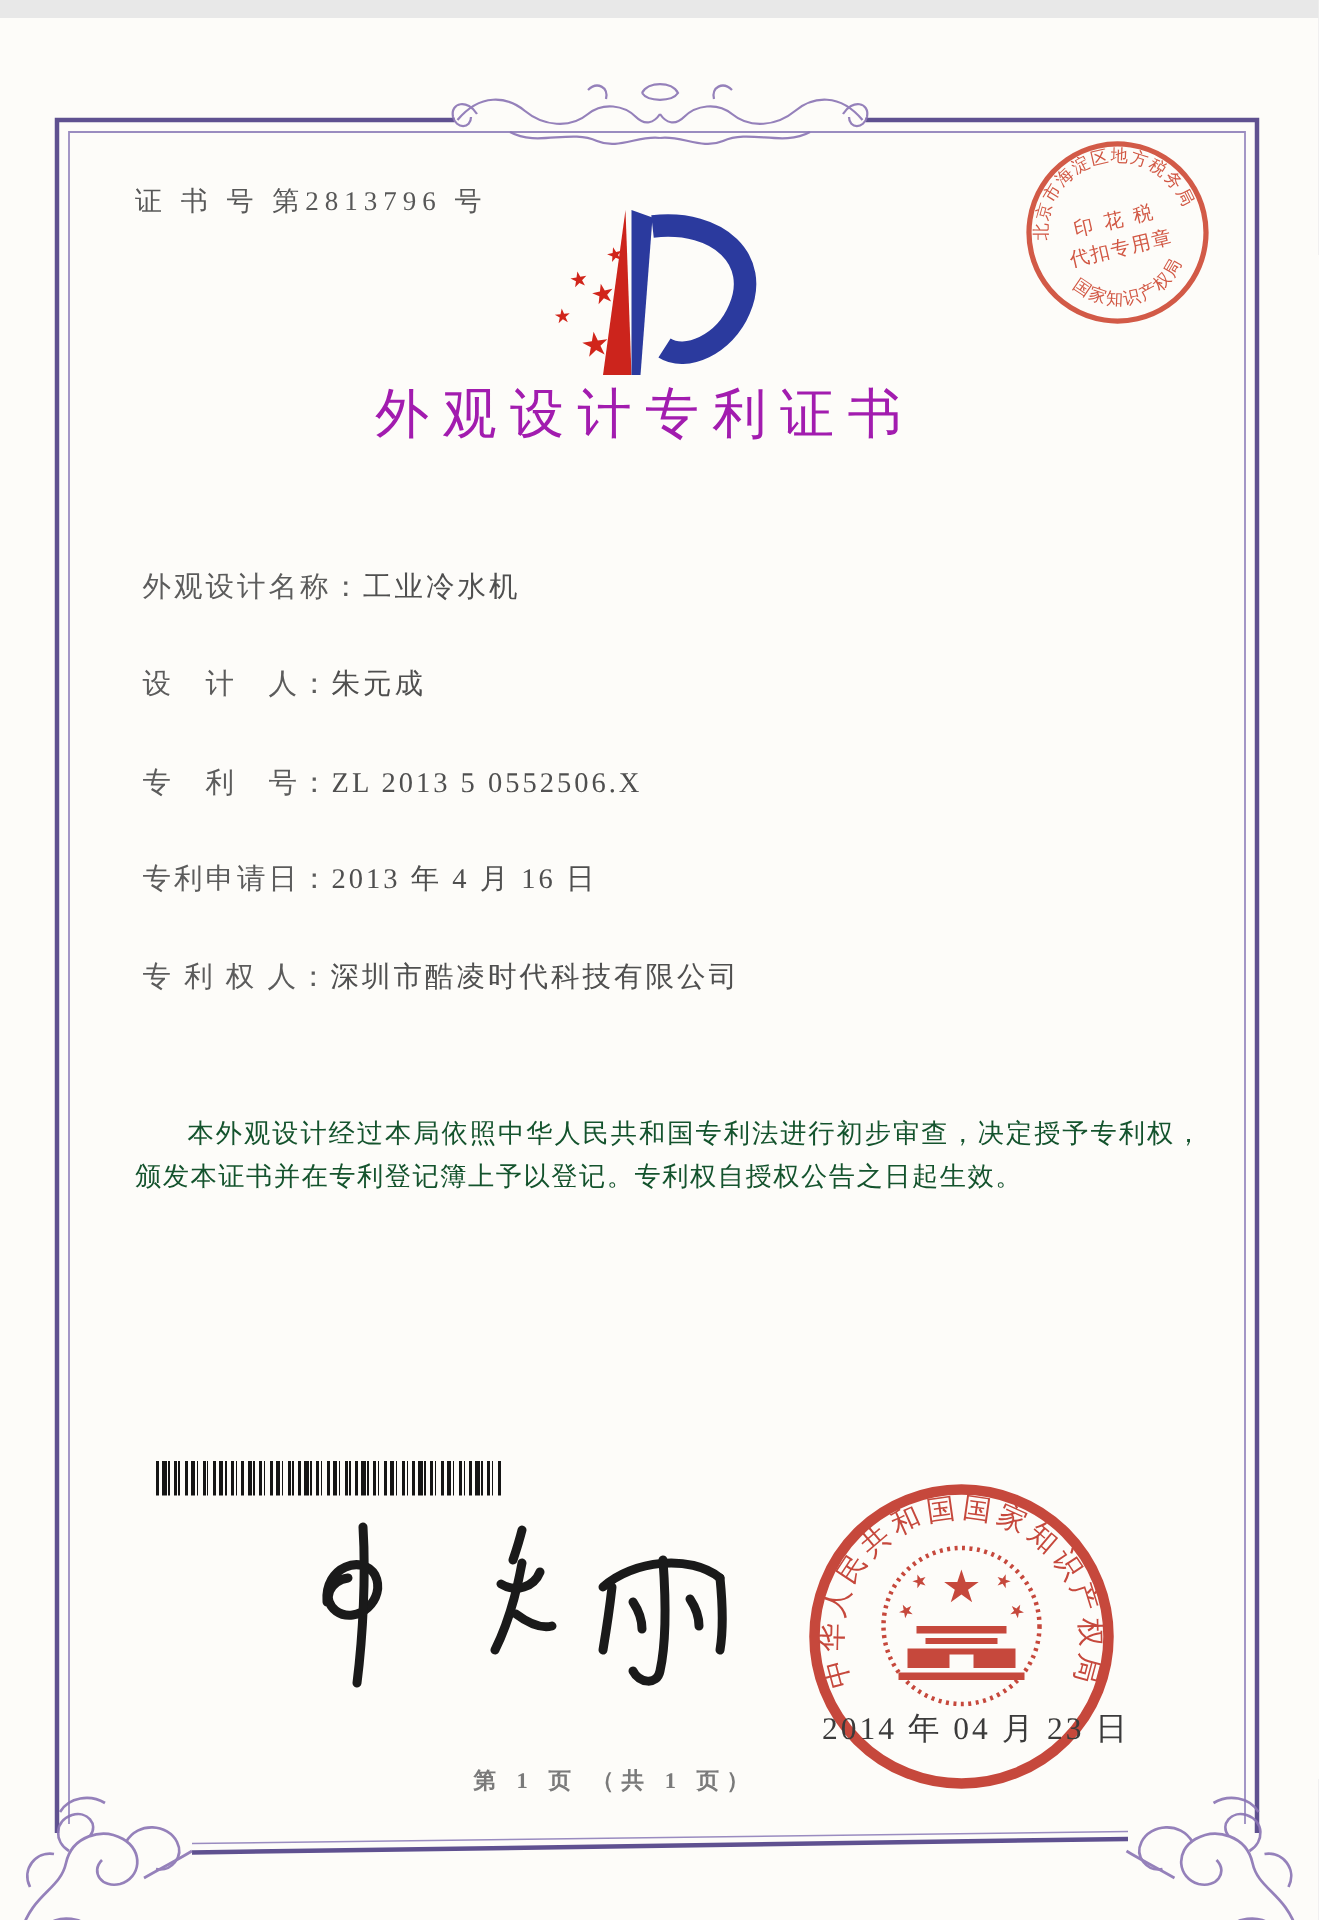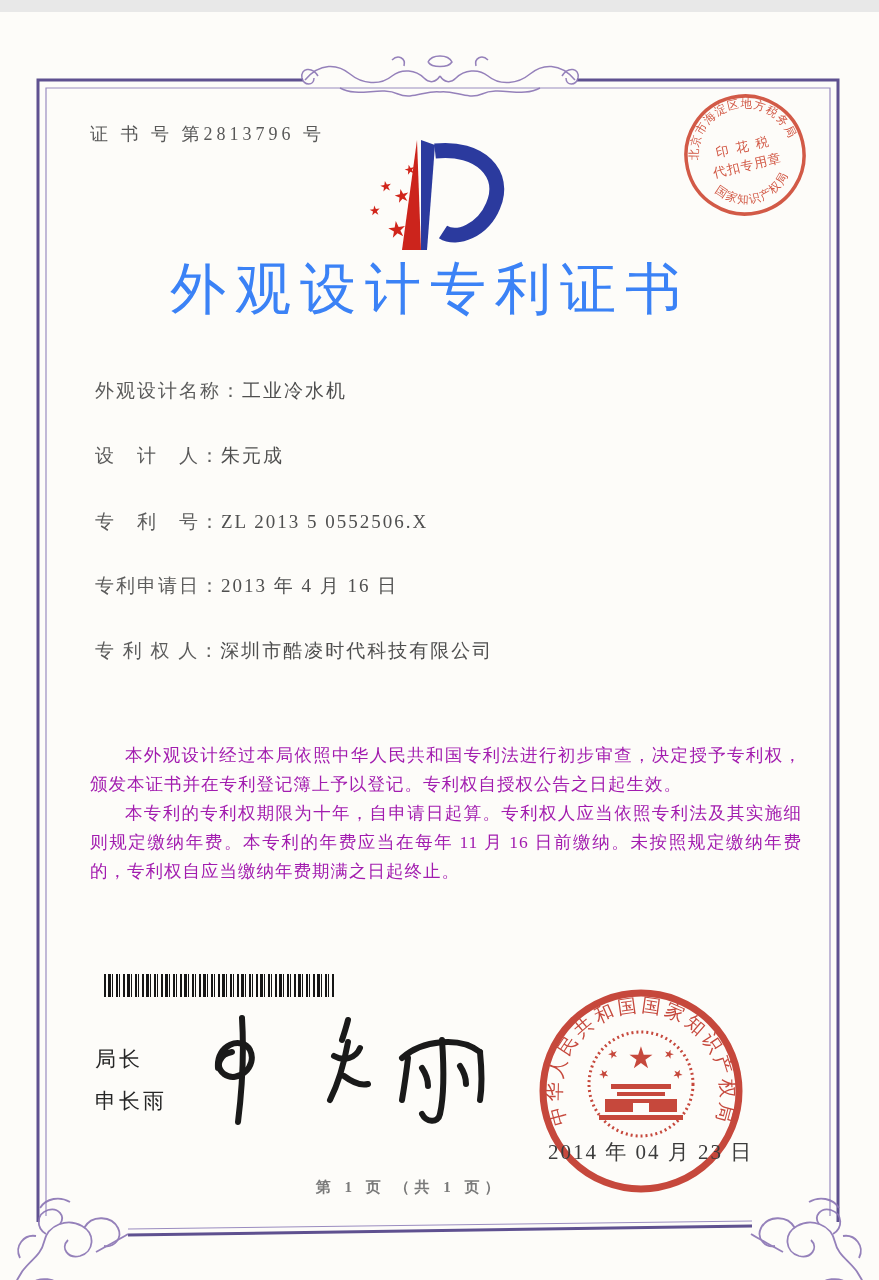--- a/index.html
+++ b/index.html
@@ -8,29 +8,29 @@
     background:#fdfcf9;overflow:hidden;
     font-family:"Liberation Serif","DejaVu Serif",serif;
     color:#4a4a4a;
   }
   .abs{position:absolute;}
   .cert-number{
     left:90px;top:110px;font-size:18px;letter-spacing:4px;color:#585858;
   }
   .title{
     left:0;top:240px;width:860px;text-align:center;
-    font-size:56px;letter-spacing:9px;color:#3b82f6;font-weight:normal;margin:0;
+    font-size:36px;letter-spacing:9px;color:#a21caf;font-weight:normal;margin:0;
   }
   .field-row{left:95px;font-size:19px;letter-spacing:2px;color:#565656;white-space:nowrap;}
   .field-row .lbl{color:#5c5c5c;}
   .field-row .val{color:#4f4f4f;}
   .f1{top:366px;} .f2{top:431px;} .f3{top:497px;} .f4{top:561px;} .f5{top:626px;} .f6{top:694px;}
   .body-text{
     left:90px;top:729px;width:712px;
-    font-size:17.5px;line-height:29px;letter-spacing:1px;color:#a21caf;
+    font-size:17.5px;line-height:29px;letter-spacing:1px;color:#14532d;
     text-align:justify;
   }
   .body-text p{margin:0;text-indent:2em;}
   .barcode{
     left:104px;top:962px;width:232px;height:23px;
     background:repeating-linear-gradient(90deg,
       #151515 0 2px, transparent 2px 4px,
       #151515 4px 7px, transparent 7px 8px,
       #151515 8px 9px,  transparent 9px 12px,
       #151515 12px 14px, transparent 14px 15px,
@@ -130,29 +130,24 @@
   </div>
   <div class="abs field-row f4">
     <span class="lbl">专利申请日：</span><span class="val">2013 年 4 月 16 日</span>
   </div>
   <div class="abs field-row f5">
     <span class="lbl">专 利 权 人：</span><span class="val">深圳市酷凌时代科技有限公司</span>
   </div>
 
   <div class="abs body-text">
     <p>本外观设计经过本局依照中华人民共和国专利法进行初步审查，决定授予专利权，颁发本证书并在专利登记簿上予以登记。专利权自授权公告之日起生效。</p>
-    <p>本专利的专利权期限为十年，自申请日起算。专利权人应当依照专利法及其实施细则规定缴纳年费。本专利的年费应当在每年 11 月 16 日前缴纳。未按照规定缴纳年费的，专利权自应当缴纳年费期满之日起终止。</p>
   </div>
 
   <div class="abs barcode"></div>
 
-  <div class="abs officer">
-    <div>局长</div>
-    <div>申长雨</div>
-  </div>
 
   <svg class="abs sig-svg" width="290" height="120" viewBox="0 0 290 120">
     <g stroke="#1a1a1a" stroke-width="6" stroke-linecap="round" fill="none">
       <path d="M20,58 C18,34 44,26 52,40 C60,56 40,74 26,64 C16,56 22,44 34,42"></path>
       <path d="M44,8 C46,40 44,80 40,112"></path>
       <path d="M150,10 C148,18 146,24 144,30"></path>
       <path d="M150,32 C146,54 140,74 132,90"></path>
       <path d="M136,46 C146,52 158,48 162,38"></path>
       <path d="M146,66 C154,72 162,76 170,74"></path>
       <path d="M204,48 C224,30 262,26 282,42"></path>

